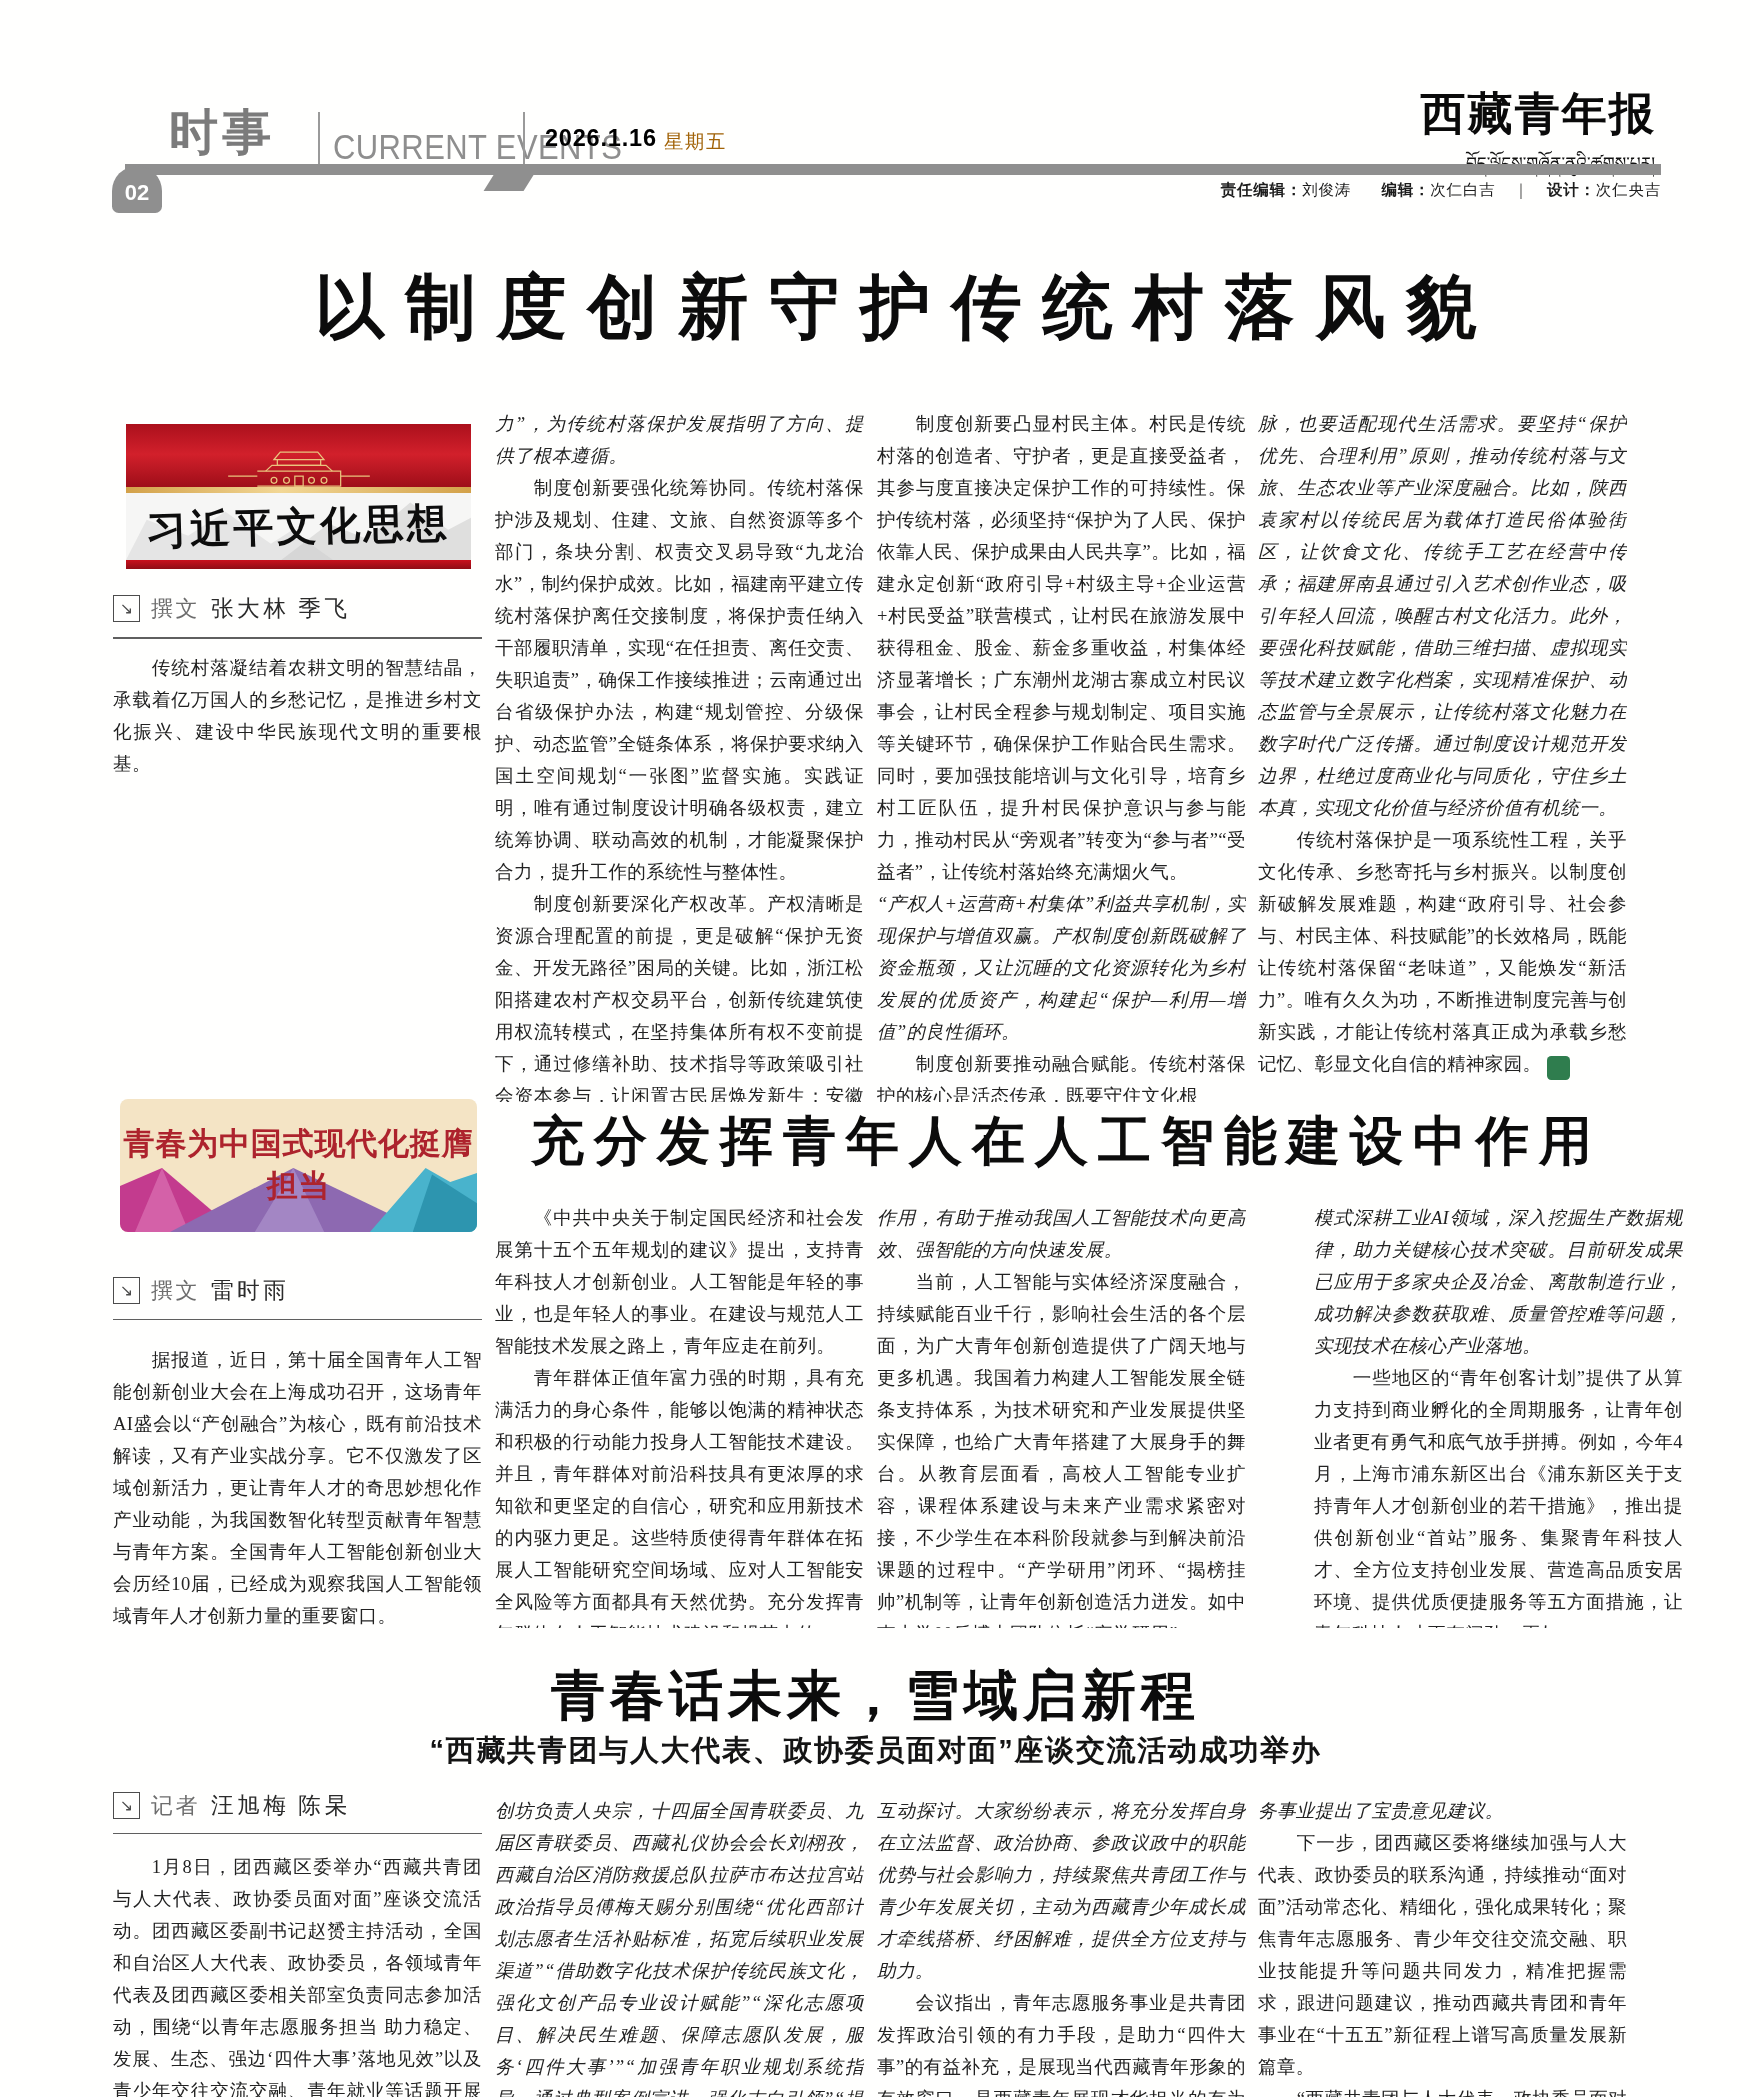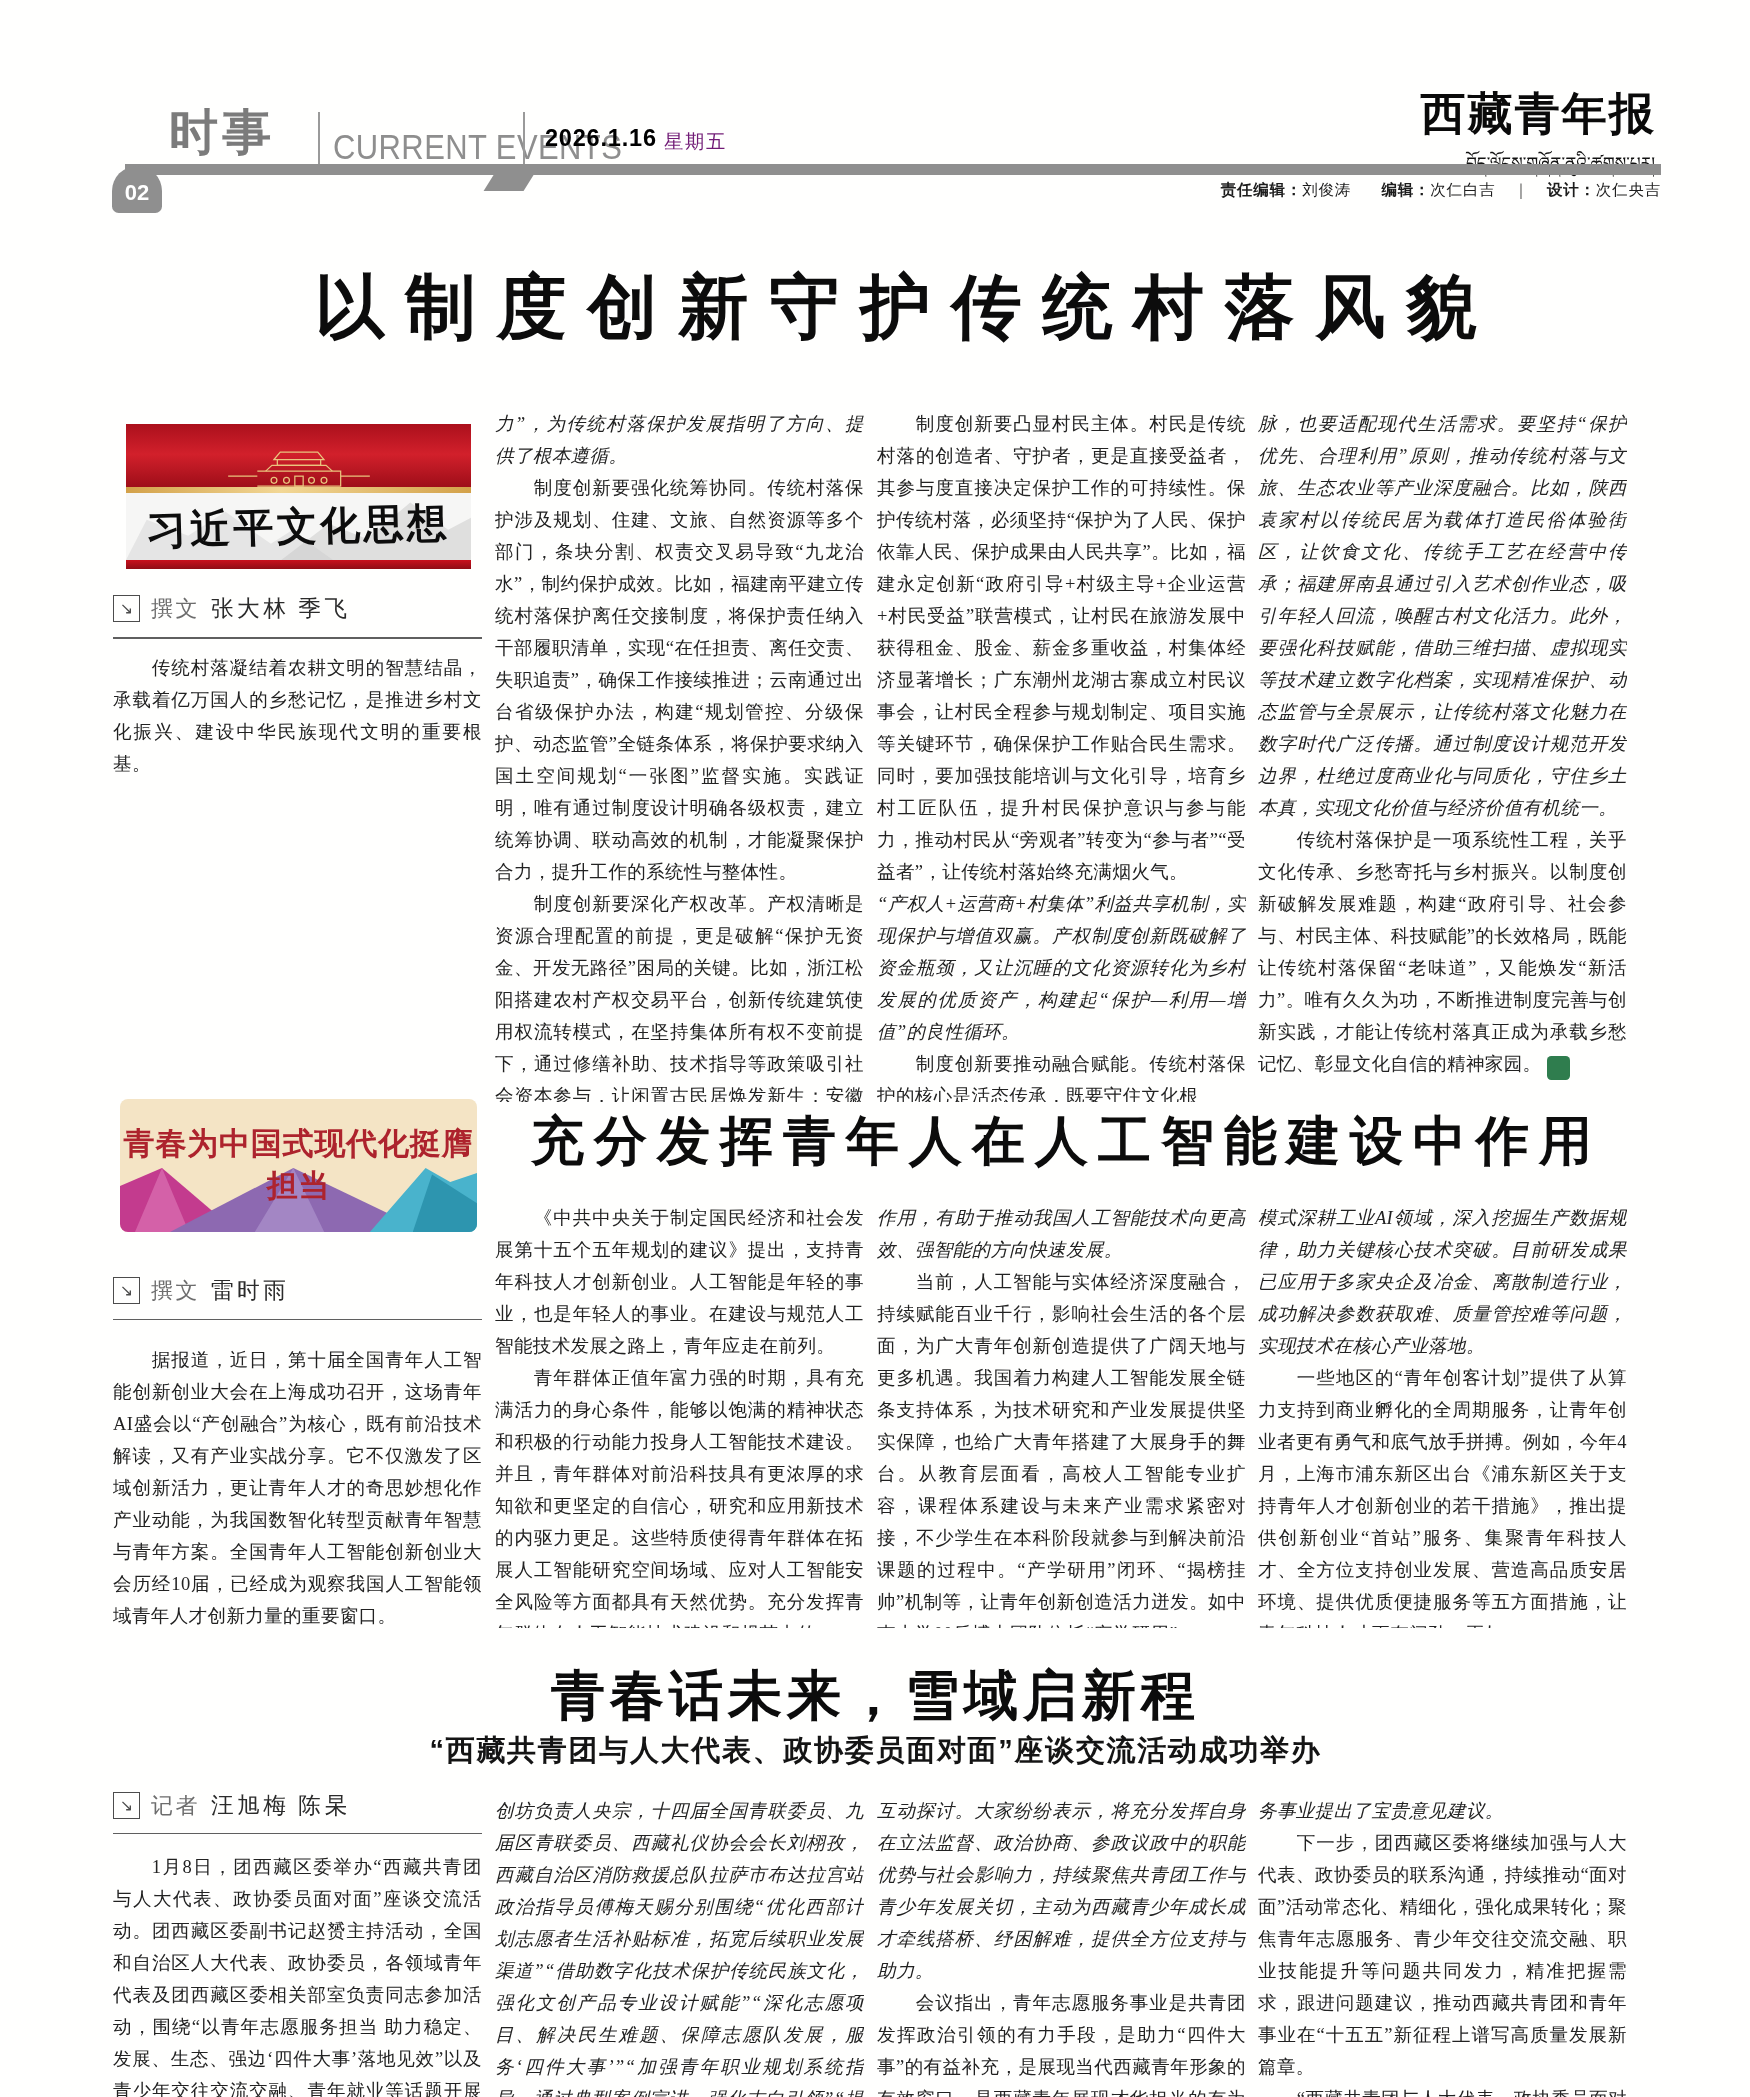--- a/index.html
+++ b/index.html
@@ -10,21 +10,21 @@
   }
   .abs { position:absolute; }
   .sans { font-family:"Liberation Sans","DejaVu Sans",sans-serif; }
 
   
   #section-cn { left:169px; top:100px; font-size:49px; font-weight:700; color:#7b7b7b; letter-spacing:4.2px; }
   .head-vline { width:1.7px; background:#9a9a9a; top:112px; height:58px; }
   #vline1 { left:318px; } #vline2 { left:523px; }
   #section-en { left:333px; top:128px; font-size:31px; font-weight:400; color:#8e8e8e; letter-spacing:0.4px; transform:scaleY(1.12); transform-origin:top left; }
   #date { left:545px; top:125px; font-size:23.5px; font-weight:700; color:#000000; letter-spacing:0.8px; }
-  #weekday { left:664px; top:128px; font-size:19.3px; color:#701a75; letter-spacing:1.7px; }
+  #weekday { left:664px; top:128px; font-size:19.3px; color:#a16207; letter-spacing:1.7px; }
   #masthead { right:95px; top:84px; font-size:45px; font-weight:900; color:#0a0a0a; letter-spacing:2.1px; }
   #tibetan { right:96px; top:144px; font-size:17px; color:#111; }
   #gray-bar { left:125px; top:164px; width:1536px; height:10.5px; background:#8f8f8f; }
   #bar-step { left:492px; top:164px; width:40px; height:27px; background:#8f8f8f; transform:skewX(-32deg); }
   #page-badge { left:112px; top:166px; width:50px; height:47px; background:#8f8f8f;
     border-radius:25px 25px 6.7px 6.7px; display:flex; align-items:flex-end; justify-content:center; }
   #page-badge span { color:#fff; font-size:22px; font-weight:700; line-height:1; padding-bottom:9px; }
   #credits { right:90px; top:180px; font-size:15.5px; color:#1d1d1d; letter-spacing:0.8px; }
   #credits b { font-weight:700; }
   #credits .name { font-weight:400; }
@@ -97,21 +97,21 @@
   #a1c1 .byline { margin:190px 0 0 0; }   
   #a1c1 .byline-rule { margin-top:13.4px; }
   #a1c1 .body-text { margin-top:12.6px; }
 
   #a2c1 { left:113px; top:1099px; height:526px; }
   #a2c1 .byline { margin-top:176px; }     
   #a2c1 .byline-rule { margin-top:12.6px; }
   #a2c1 .body-text { margin-top:23.5px; }
   #a2c2 { left:495px; top:1202px; height:426px; }
   #a2c3 { left:877px; top:1202px; height:426px; }
-  #a2c4 { left:1258px; top:1202px; height:426px; }
+  #a2c4 { left:1314px; top:1202px; height:426px; }
 
   #a3c1 { left:113px; top:1790px; height:539px; }
   #a3c1 .byline-rule { margin-top:11.7px; }
   #a3c1 .body-text { margin-top:17px; }
   #a3c2 { left:495px; top:1795px; height:537px; }
   #a3c3 { left:877px; top:1795px; height:537px; }
   #a3c4 { left:1258px; top:1795px; height:537px; }
 </style>
 </head>
 <body>

